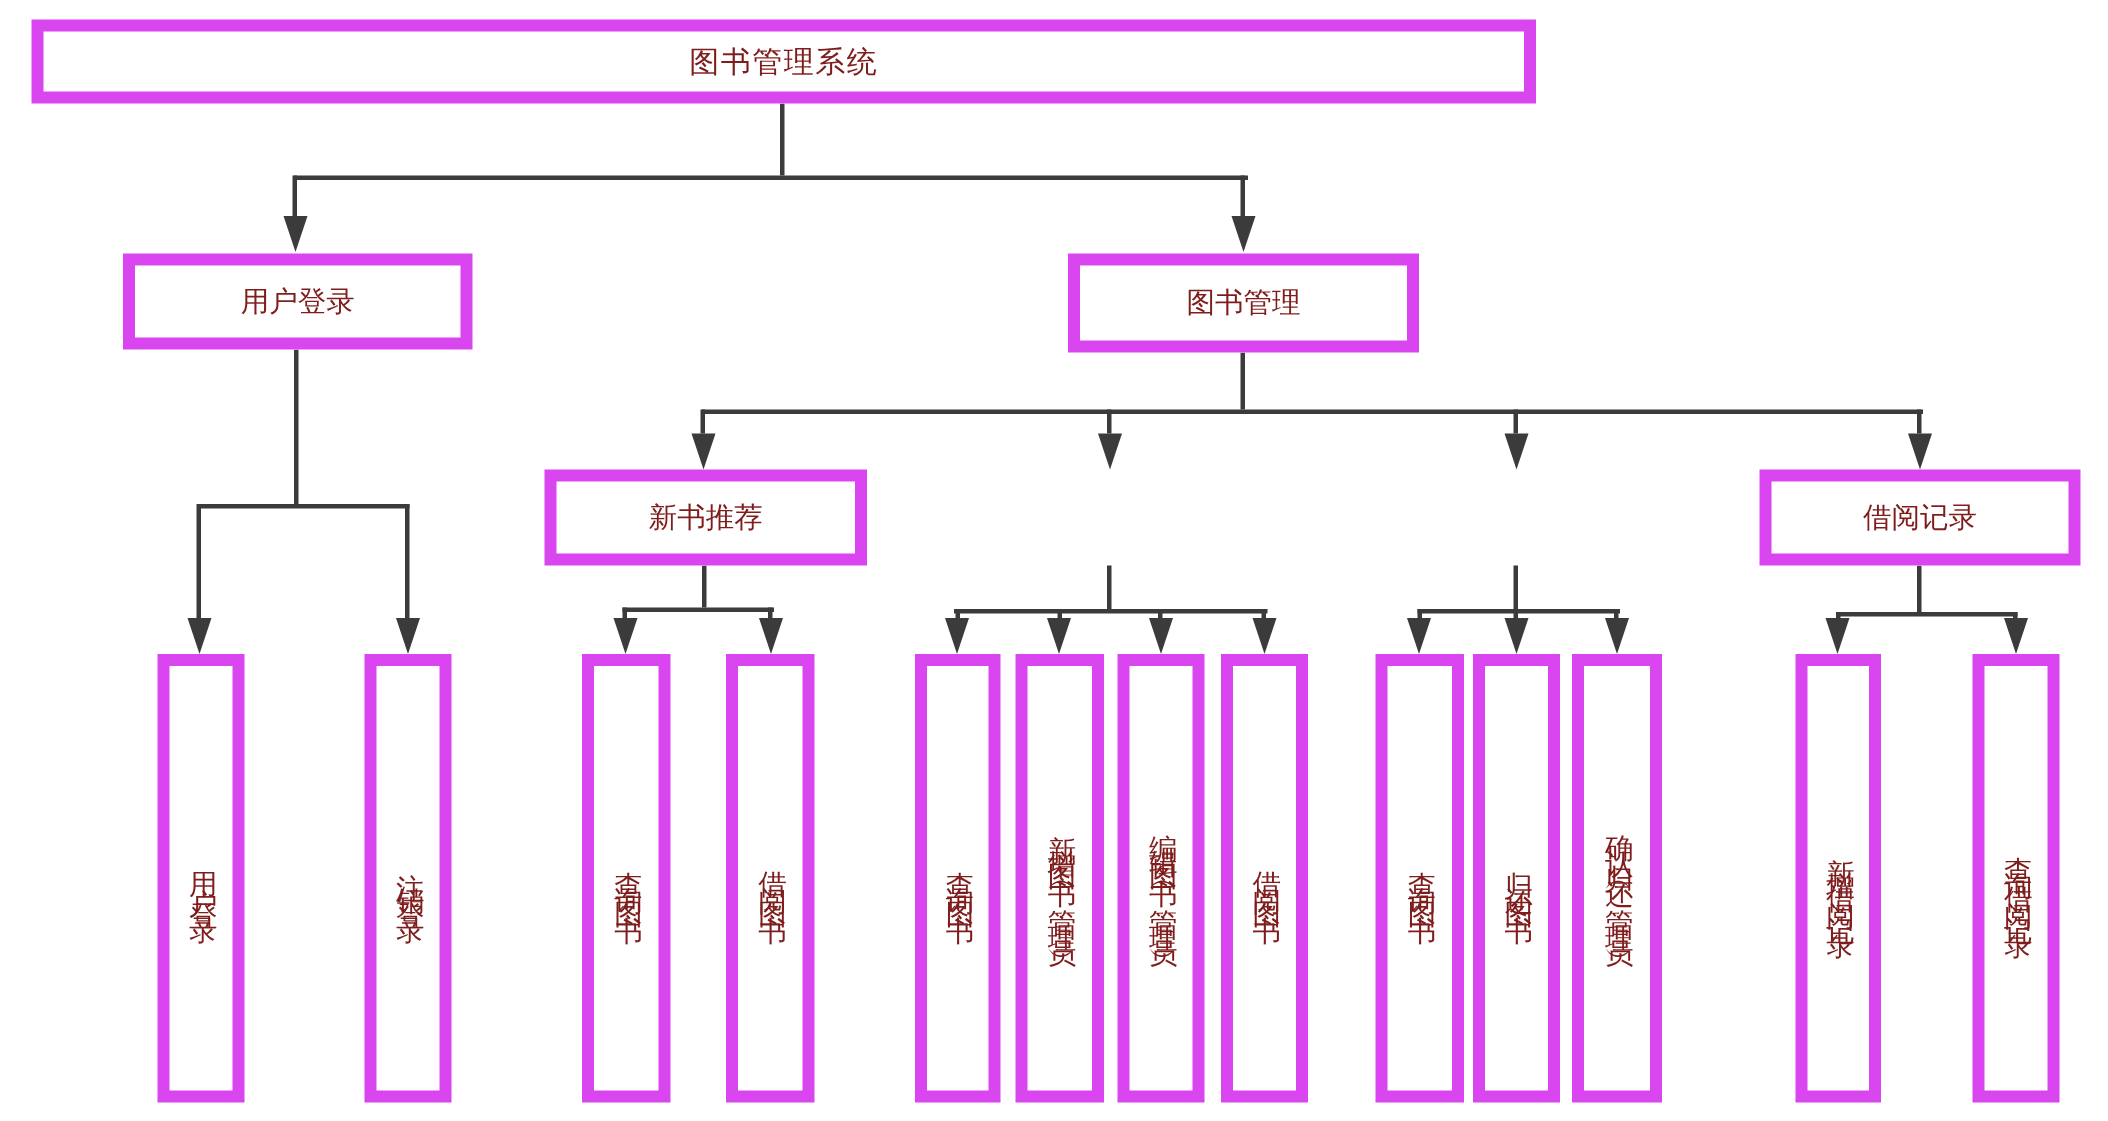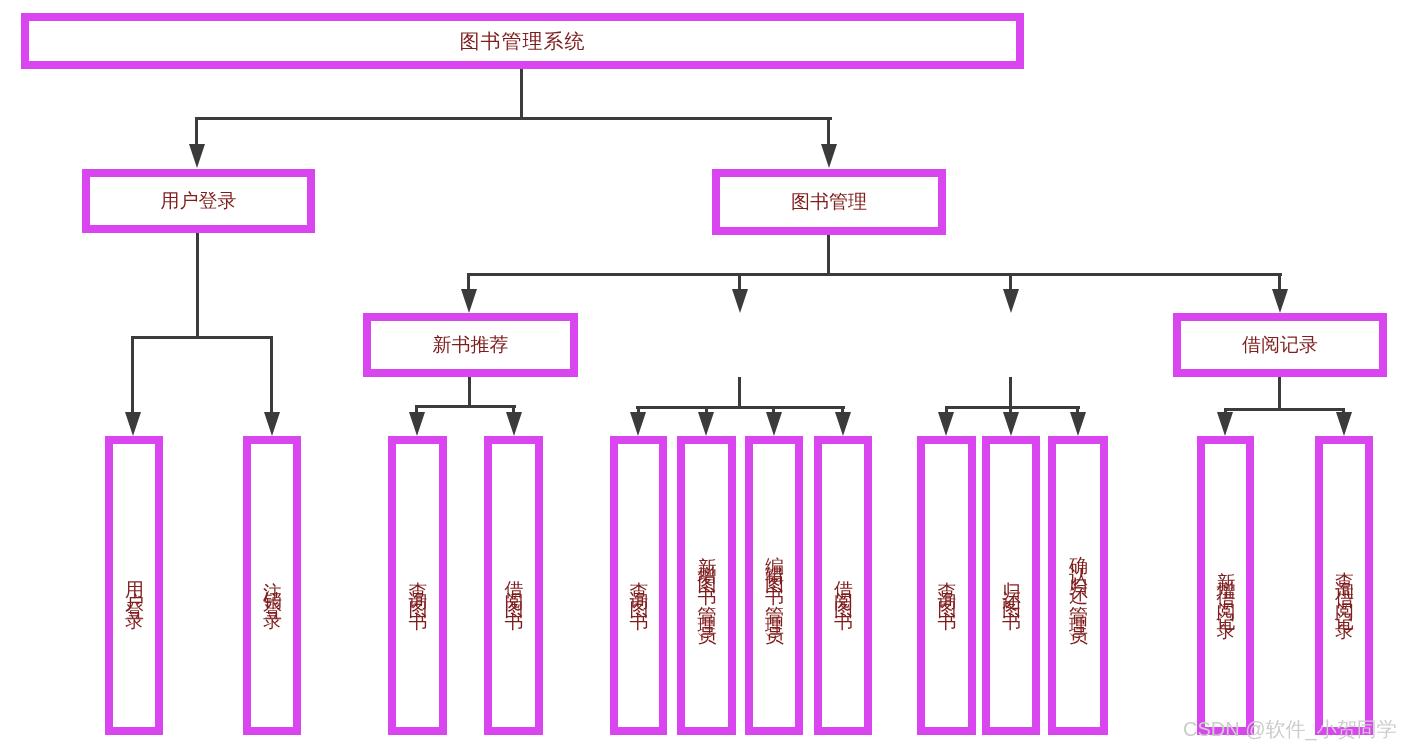--- a/index.html
+++ b/index.html
@@ -144,15 +144,14 @@
     <span>确认归还（管理员）</span>
   </div>
 
   <div class="box leaf" style="left:1197px;top:436px;width:57px;height:299px">
     <span>新增借阅记录</span>
   </div>
   <div class="box leaf" style="left:1315px;top:436px;width:58px;height:299px">
     <span>查询借阅记录</span>
   </div>
 
-  <div class="watermark">CSDN @软件_小贺同学</div>
 
 </div>
 
 </body></html>

